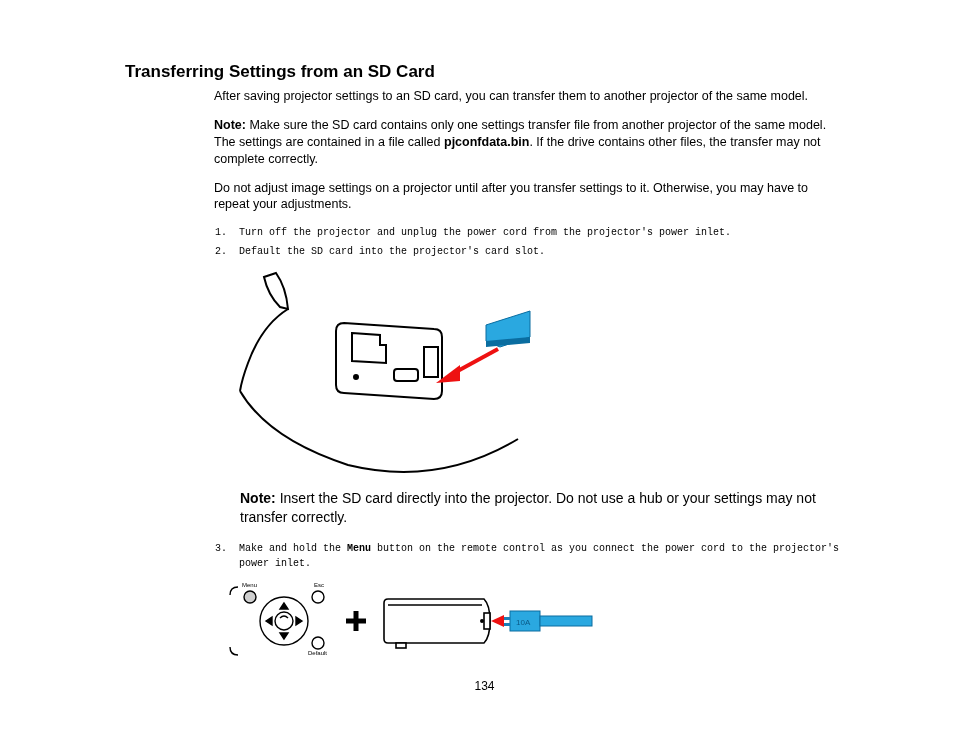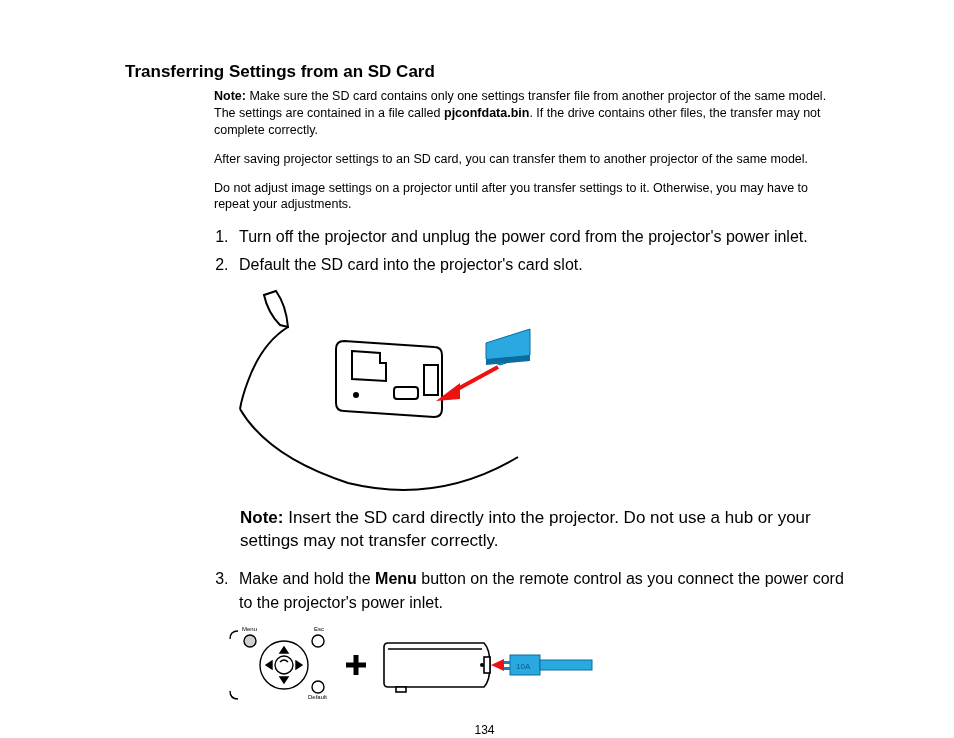--- a/index.html
+++ b/index.html
@@ -27,55 +27,56 @@
     font-size: 12.5px;
     line-height: 1.35;
   }
   .para {
     margin-bottom: 12px;
   }
   .bold { font-weight: bold; }
   ol.steps {
     margin: 0 0 8px 0;
     padding-left: 19px;
-    font-size: 16px;
+    font-size: 10px;
     line-height: 1.5;
+    font-family: Liberation Mono, monospace;
   }
   ol.steps > li {
     margin-bottom: 4px;
     padding-left: 6px;
   }
   .fig {
     margin: 10px 0 10px 14px;
   }
   .fig svg { display:block; }
   .note-block {
     margin: 8px 0 14px 26px;
-    font-size: 17px;
+    font-size: 14px;
     line-height: 1.35;
   }
   .pgnum {
     text-align:center;
     font-weight:normal;
     font-size:12px;
     margin-top:18px;
   }
 </style>
 </head>
 <body>
 
 <div class="page">
   <h1>Transferring Settings from an SD Card</h1>
 
   <div class="body-indent">
+    <div class="para">After saving projector settings to an SD card, you can transfer them to another projector of the same model.</div>
+
     <div class="para">
       <span class="bold">Note:</span><span> Make sure the SD card contains only one settings transfer file from another projector of the same model. The settings are contained in a file called </span><span class="bold">pjconfdata.bin</span><span>. If the drive contains other files, the transfer may not complete correctly.</span>
     </div>
-
-    <div class="para">After saving projector settings to an SD card, you can transfer them to another projector of the same model.</div>
 
     <div class="para">Do not adjust image settings on a projector until after you transfer settings to it. Otherwise, you may have to repeat your adjustments.</div>
 
     <ol class="steps">
       <li>Turn off the projector and unplug the power cord from the projector's power inlet.</li>
       <li>Default the SD card into the projector's card slot.</li>
     </ol>
 
     <div class="fig">
       <svg width="350" height="210" viewBox="0 0 350 210">

